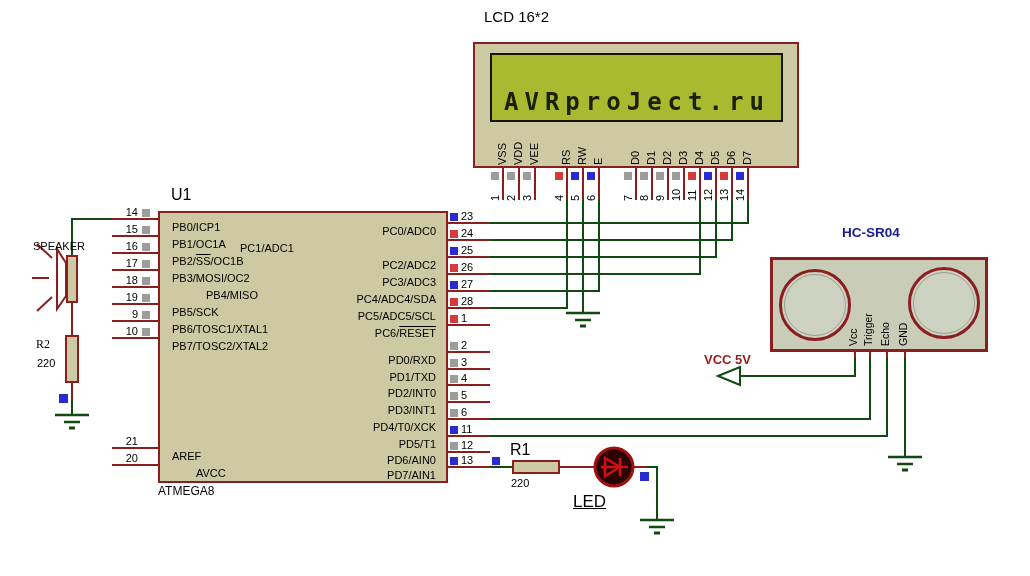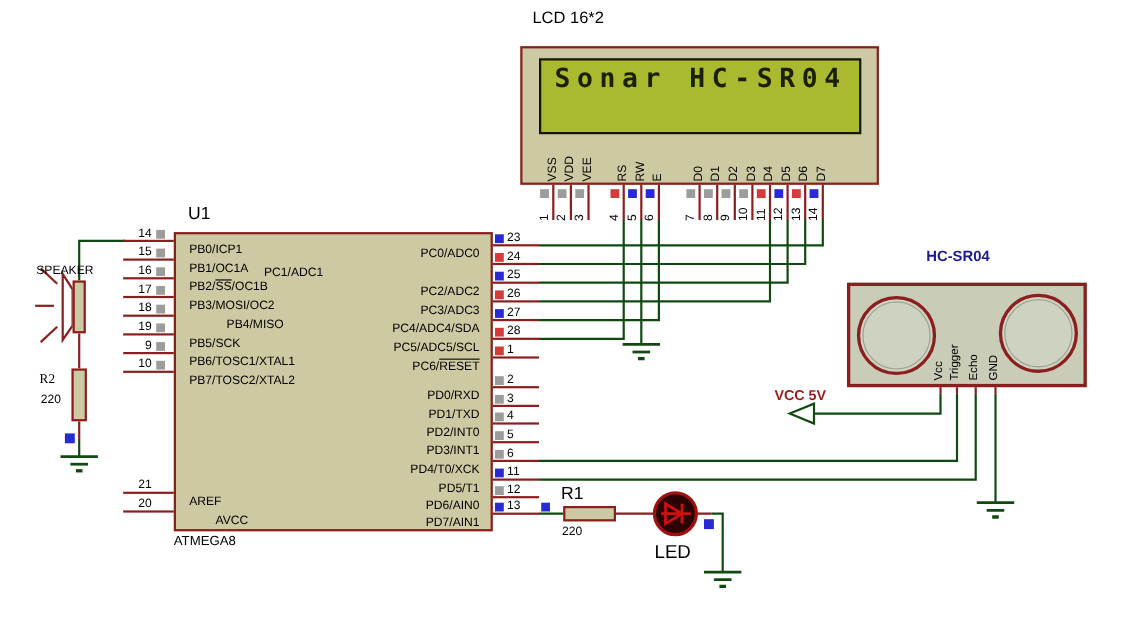--- a/index.html
+++ b/index.html
@@ -91,21 +91,21 @@
     <polygon points="718,376 740,367 740,385" fill="#ffffff" stroke="#114a11" stroke-width="2"></polygon>
   </svg>
 
   <div class="comp" style="left:158px;top:211px;width:290px;height:272px;"></div>
   <div class="txt" style="left:171px;top:186px;font-size:16px;">U1</div>
   <div class="txt" style="left:158px;top:485px;font-size:12px;">ATMEGA8</div>
 
   <div class="txt" style="left:484px;top:9px;font-size:15px;">LCD 16*2</div>
   <div class="comp" style="left:473px;top:42px;width:326px;height:126px;"></div>
   <div id="lcd-screen" style="left:490px;top:53px;width:293px;height:69px;"></div>
-  <div class="txt lcdtxt" style="left:504px;top:58px;">Sonar HC-SR04</div>
+  <div class="txt lcdtxt" style="left:504px;top:89px;">AVRproJect.ru</div>
 
   <div class="txt" style="left:842px;top:226px;font-size:13.5px;font-weight:bold;color:#1a1a91;">HC-SR04</div>
   <div class="comp" style="left:770px;top:257px;width:218px;height:95px;background:#c9cdb7;border-width:3px;"></div>
   <div class="comp" style="left:779px;top:269px;width:72px;height:72px;border-radius:50%;background:#ced2c0;border-width:3px;">
     <div style="position:absolute;inset:2px;border:1.5px solid #9aa08e;border-radius:50%;"></div>
   </div>
   <div class="comp" style="left:908px;top:267px;width:72px;height:72px;border-radius:50%;background:#ced2c0;border-width:3px;">
     <div style="position:absolute;inset:2px;border:1.5px solid #9aa08e;border-radius:50%;"></div>
   </div>
 
@@ -113,21 +113,21 @@
   <div class="comp" style="left:66px;top:255px;width:12px;height:48px;"></div>
 
   <div class="txt" style="left:36px;top:338px;font-size:12px;font-family:Liberation Serif, serif;">R2</div>
   <div class="txt" style="left:37px;top:357px;font-size:11px;">220</div>
   <div class="comp" style="left:65px;top:335px;width:14px;height:48px;"></div>
 
   <div class="txt" style="left:510px;top:441px;font-size:16px;">R1</div>
   <div class="comp" style="left:512px;top:460px;width:48px;height:14px;"></div>
   <div class="txt" style="left:511px;top:477px;font-size:11px;">220</div>
 
-  <div class="txt" style="left:595px;top:493px;font-size:17px;">LED</div>
+  <div class="txt" style="left:573px;top:493px;font-size:17px;text-decoration:underline;">LED</div>
 
   <div class="txt" style="left:704px;top:353px;font-size:13px;font-weight:bold;color:#9b1b1b;">VCC 5V</div>
 
   <div class="sq" style="left:492px;top:457px;width:8px;height:8px;background:#2a2ad2;"></div>
   <div class="sq" style="left:640px;top:472px;width:9px;height:9px;background:#2a2ad2;"></div>
   <div class="sq" style="left:59px;top:394px;width:9px;height:9px;background:#2a2ad2;"></div>
 
   <div id="pins">
       <div style="position: absolute; left: 112px; top: 218px; width: 46px; height: 2px; background: rgb(139, 30, 30);"></div>
       <div style="position: absolute; left: 142px; top: 209px; width: 8px; height: 8px; background: rgb(156, 156, 156);"></div>

